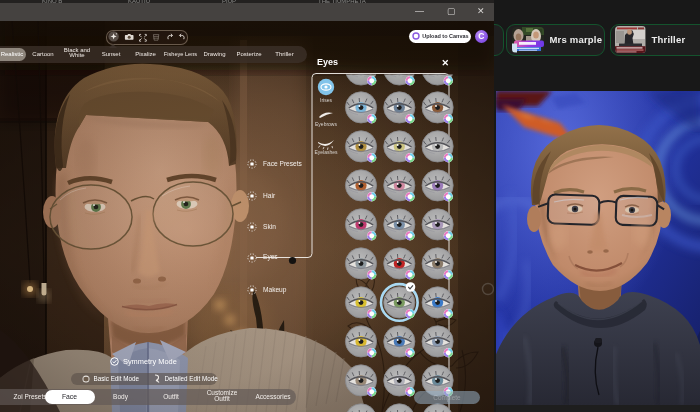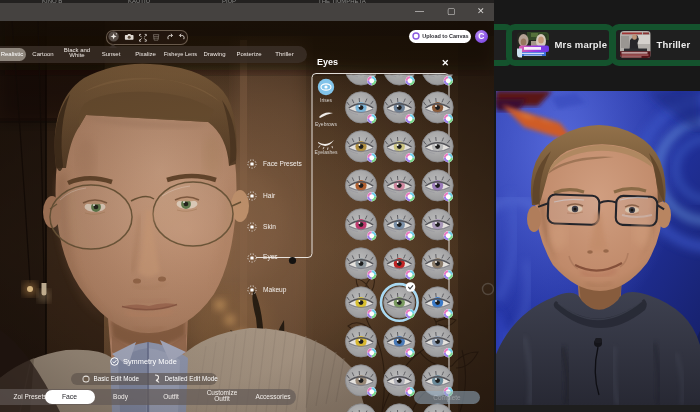--- a/index.html
+++ b/index.html
@@ -1,19 +1,19 @@
 <!DOCTYPE html>
 <html><head><meta charset="utf-8">
 <style>
   html,body{margin:0;padding:0;background:#181818;}
   #stage{position:relative;width:700px;height:412px;overflow:hidden;background:#181818;
     font-family:"Liberation Sans",sans-serif;}
   .abs{position:absolute;}
   
-  .tile{position:absolute;top:23.5px;height:30.5px;border:6px solid #14532d;border-radius:9px;
+  .tile{position:absolute;top:23.5px;height:30.5px;border:1px solid #14532d;border-radius:9px;
     background:#1f1f1f;display:flex;align-items:center;}
   .tname{color:#ececec;font-weight:bold;font-size:9.5px;letter-spacing:.2px;}
   .thumb{border-radius:4px;overflow:hidden;position:relative;flex:none;}
   
   #app{position:absolute;left:0;top:0;width:494px;height:412px;overflow:hidden;background:#241a13;}
   #topstrip{position:absolute;left:0;top:0;width:494px;height:3px;background:#232120;overflow:hidden;}
   #titlebar{position:absolute;left:0;top:3px;width:494px;height:18px;background:#454240;}
   .wbtn{position:absolute;color:#d6d4d2;font-size:9px;top:3px;}
   
   #toolbar{position:absolute;left:106px;top:30px;width:80px;height:13px;border-radius:7px;

